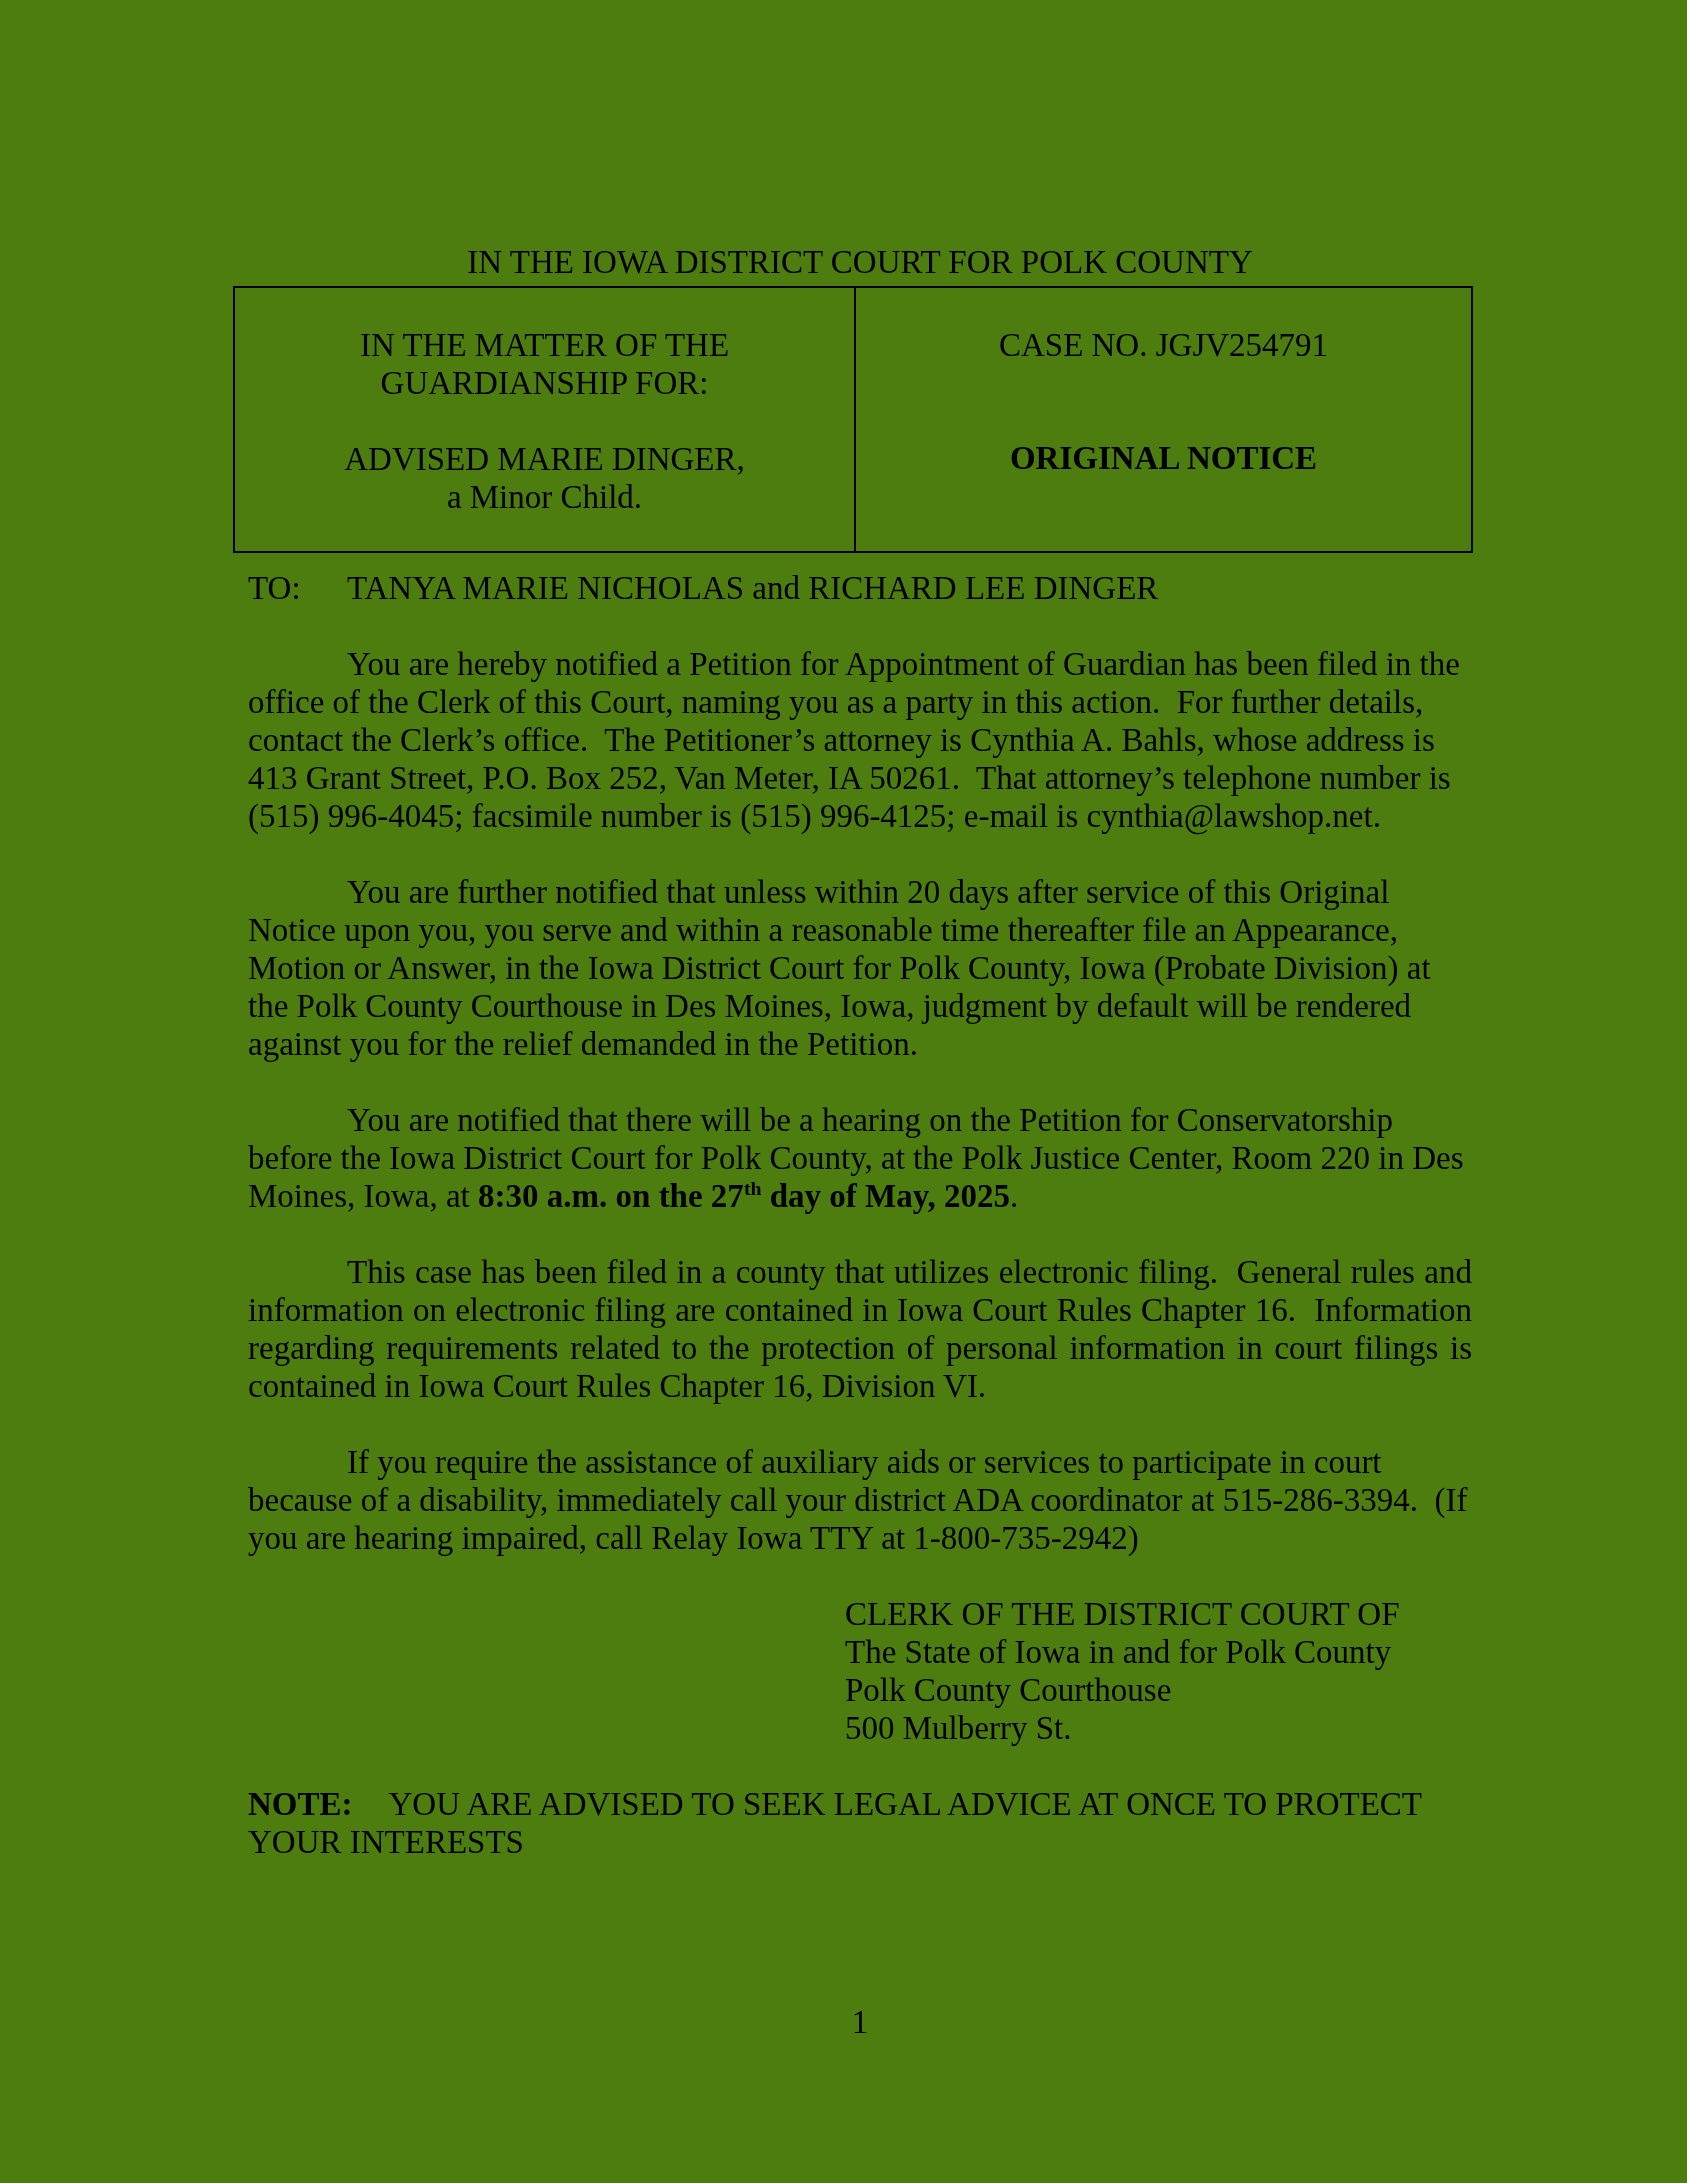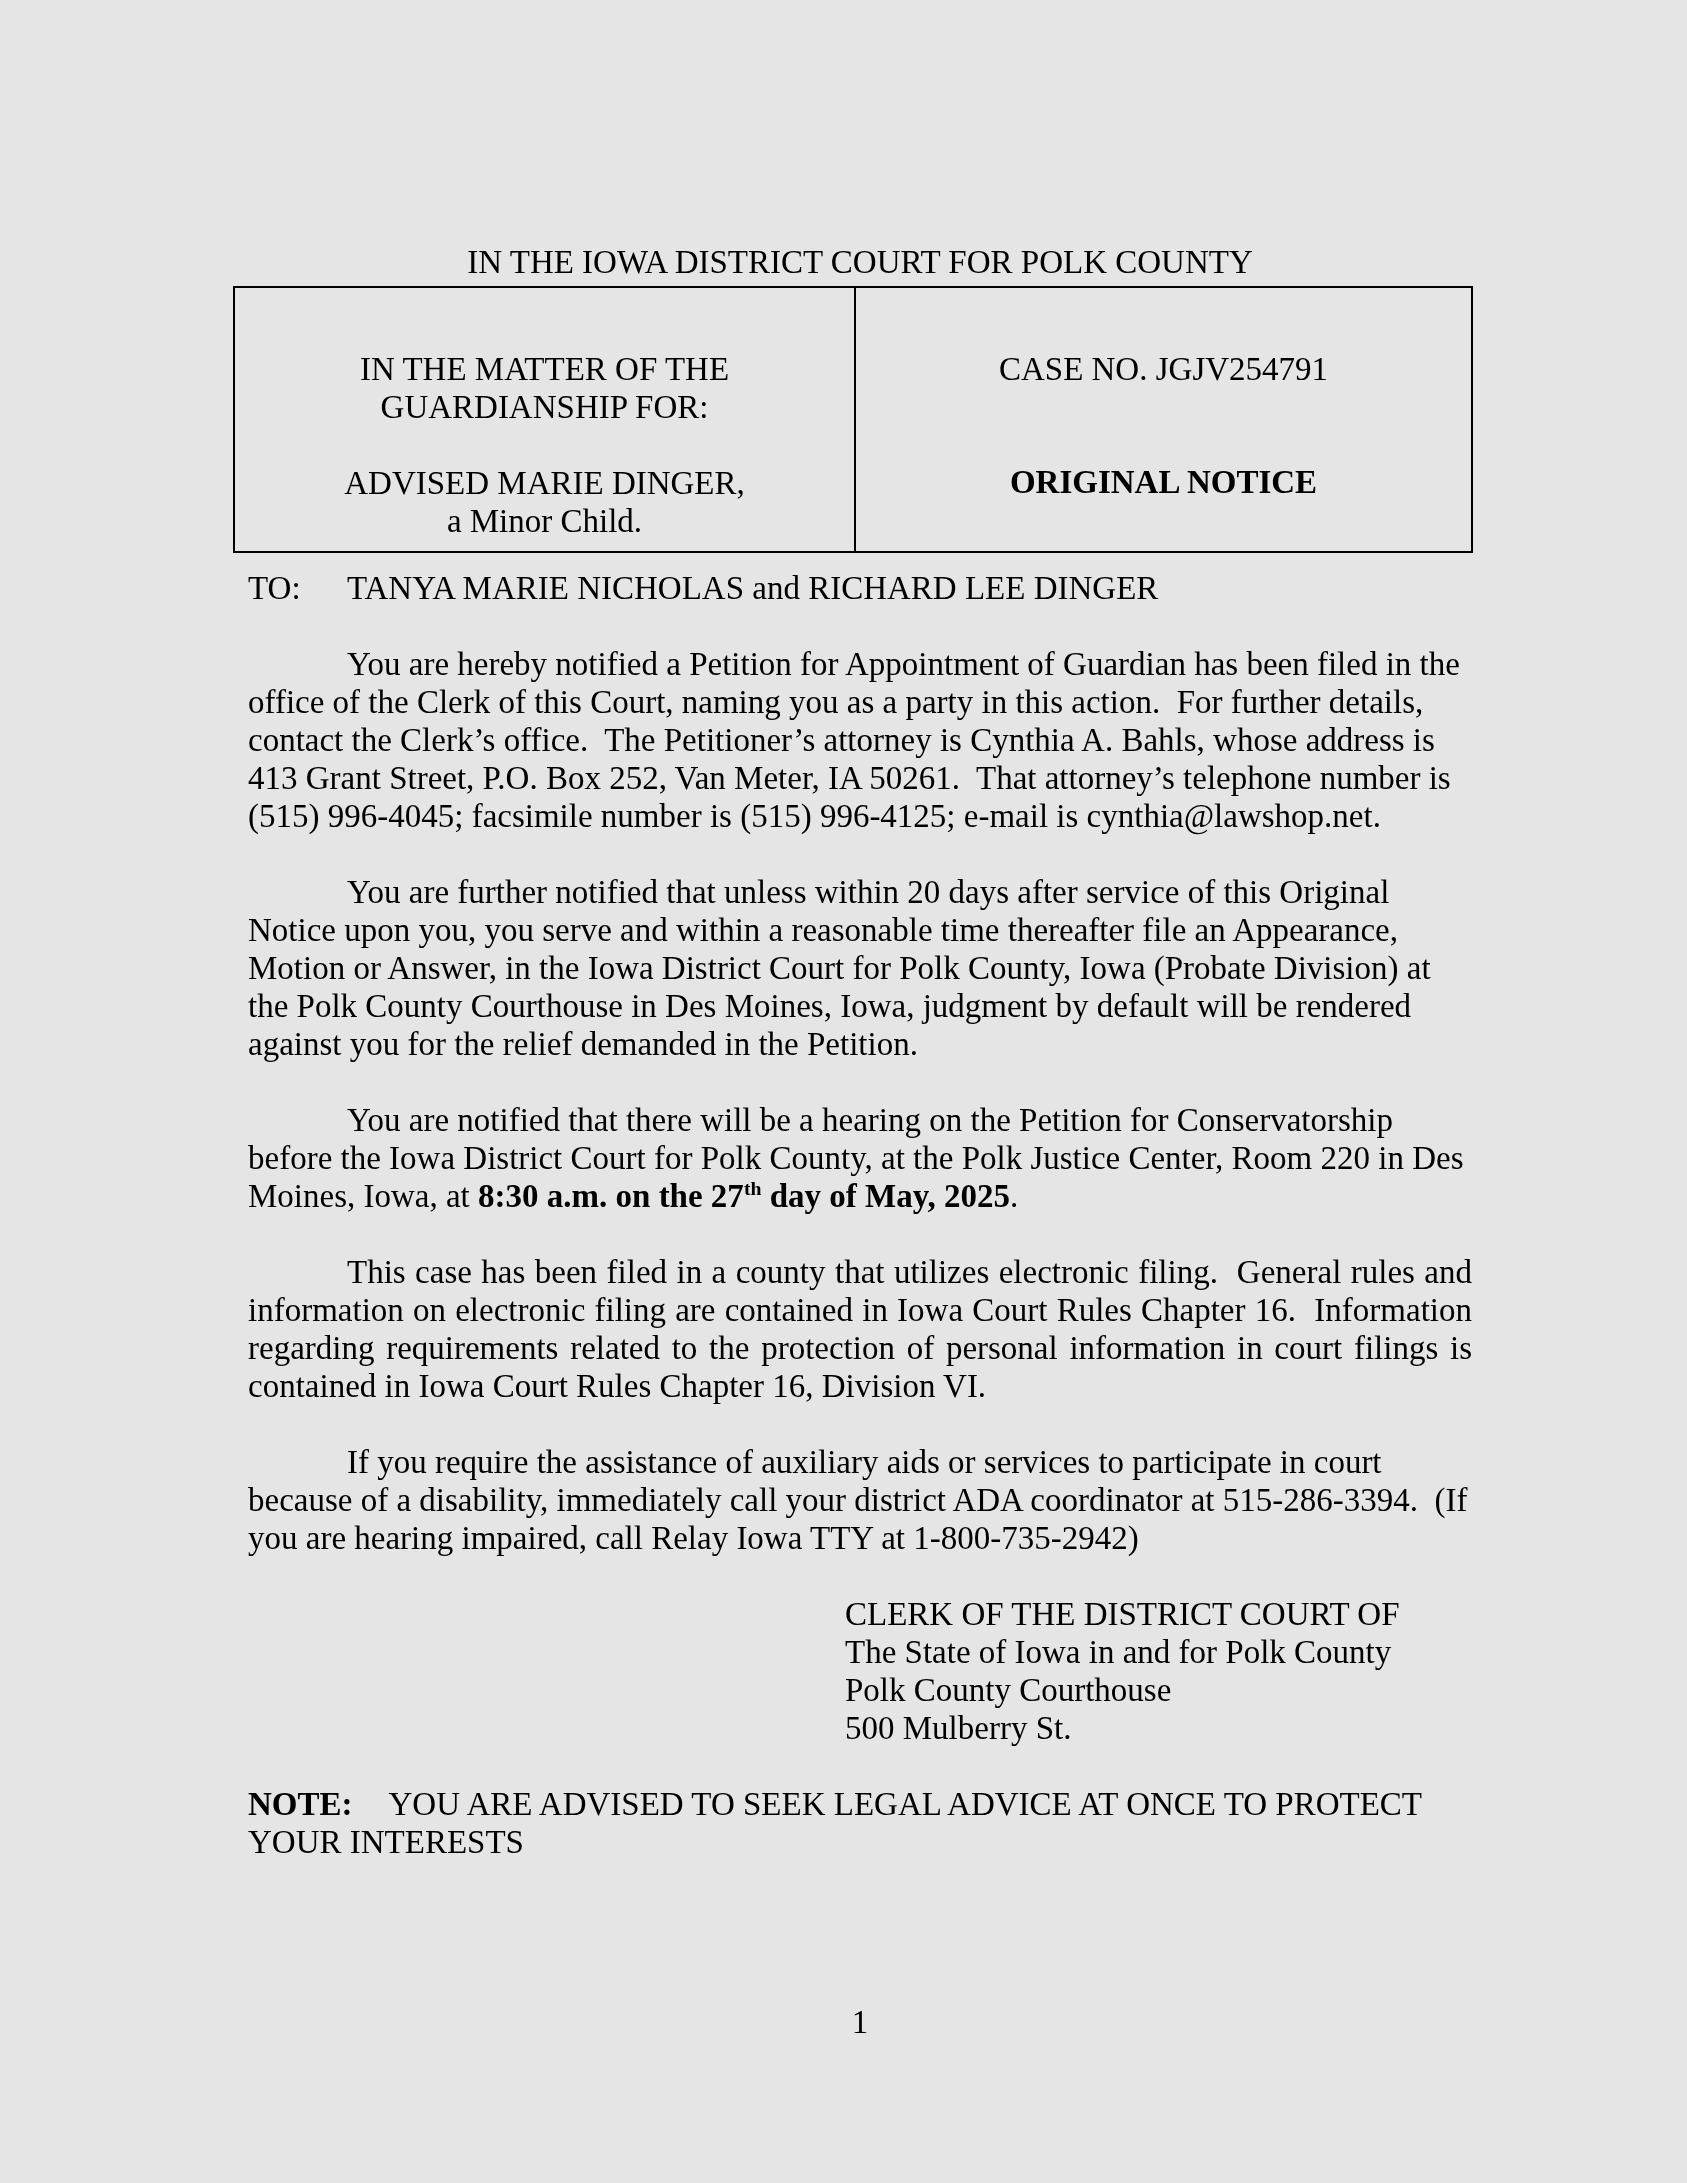--- a/index.html
+++ b/index.html
@@ -4,21 +4,21 @@
 <style>
   html, body {
     margin: 0;
     padding: 0;
     background: #ffffff;
   }
   .page {
     position: relative;
     width: 1687px;
     height: 2183px;
-    background: #e5e5e5;
+    background: #4d7c0f;
     color: #000000;
     font-family: "Liberation Serif", "DejaVu Serif", serif;
     font-size: 33px;
     line-height: 38px;
     box-sizing: border-box;
     padding: 243px 215px 0 248px;
     overflow: hidden;
   }
   .content { width: 1224px; }
 
@@ -31,21 +31,21 @@
     margin-top: 5.3px;
     margin-left: -15px;
     width: 1240px;
     height: 267px;
     border: 2.6px solid #000000;
     box-sizing: border-box;
     display: flex;
   }
   .case-box .cell {
     box-sizing: border-box;
-    padding-top: 62px;
+    padding-top: 38px;
     text-align: center;
   }
   .case-box .cell.left  { width: 621px; border-right: 2px solid #000000; }
   .case-box .cell.right { flex: 1; border-radius: 19px; }
   .spacer-1line { height: 38px; }
   .spacer-2line { height: 75px; }
 
   .to-row {
     margin-top: 16px;
     display: flex;

